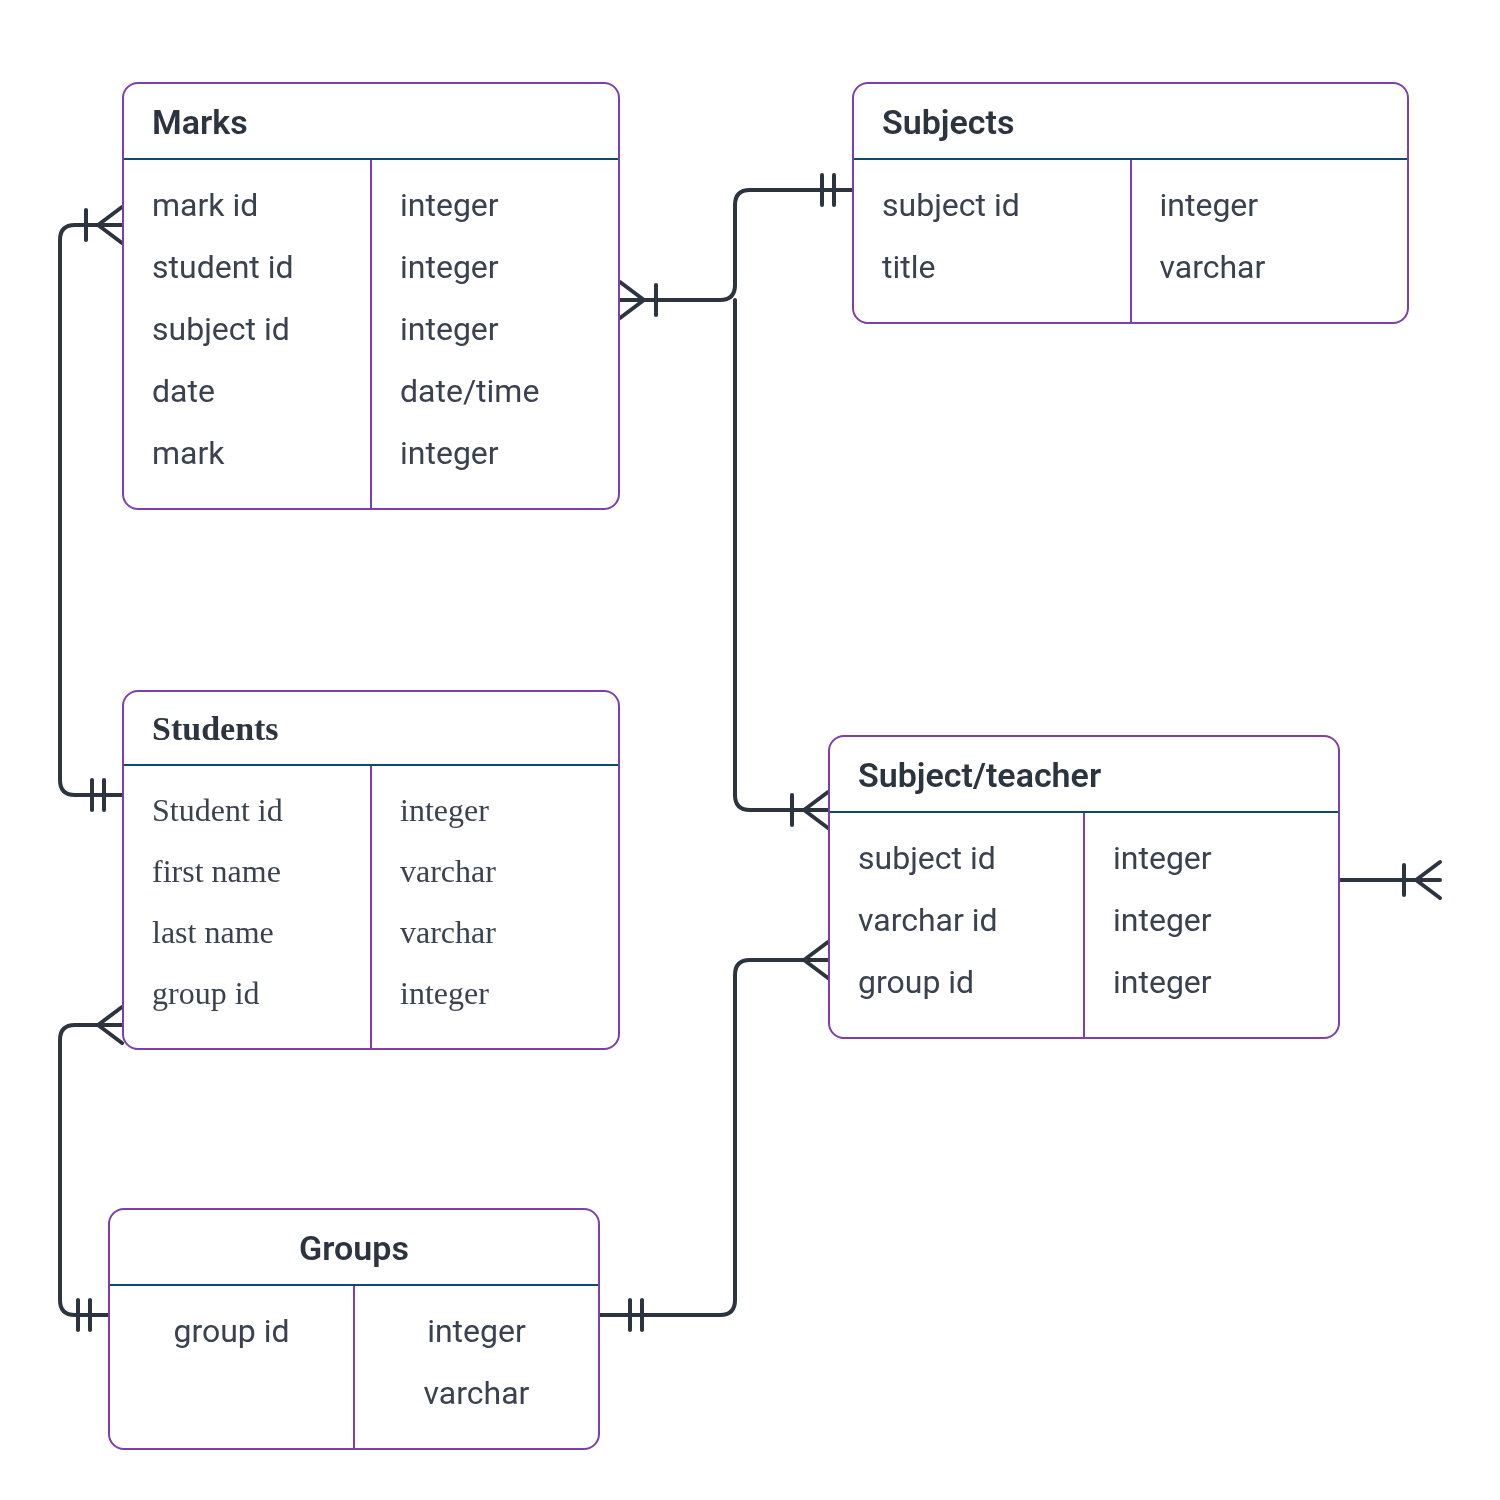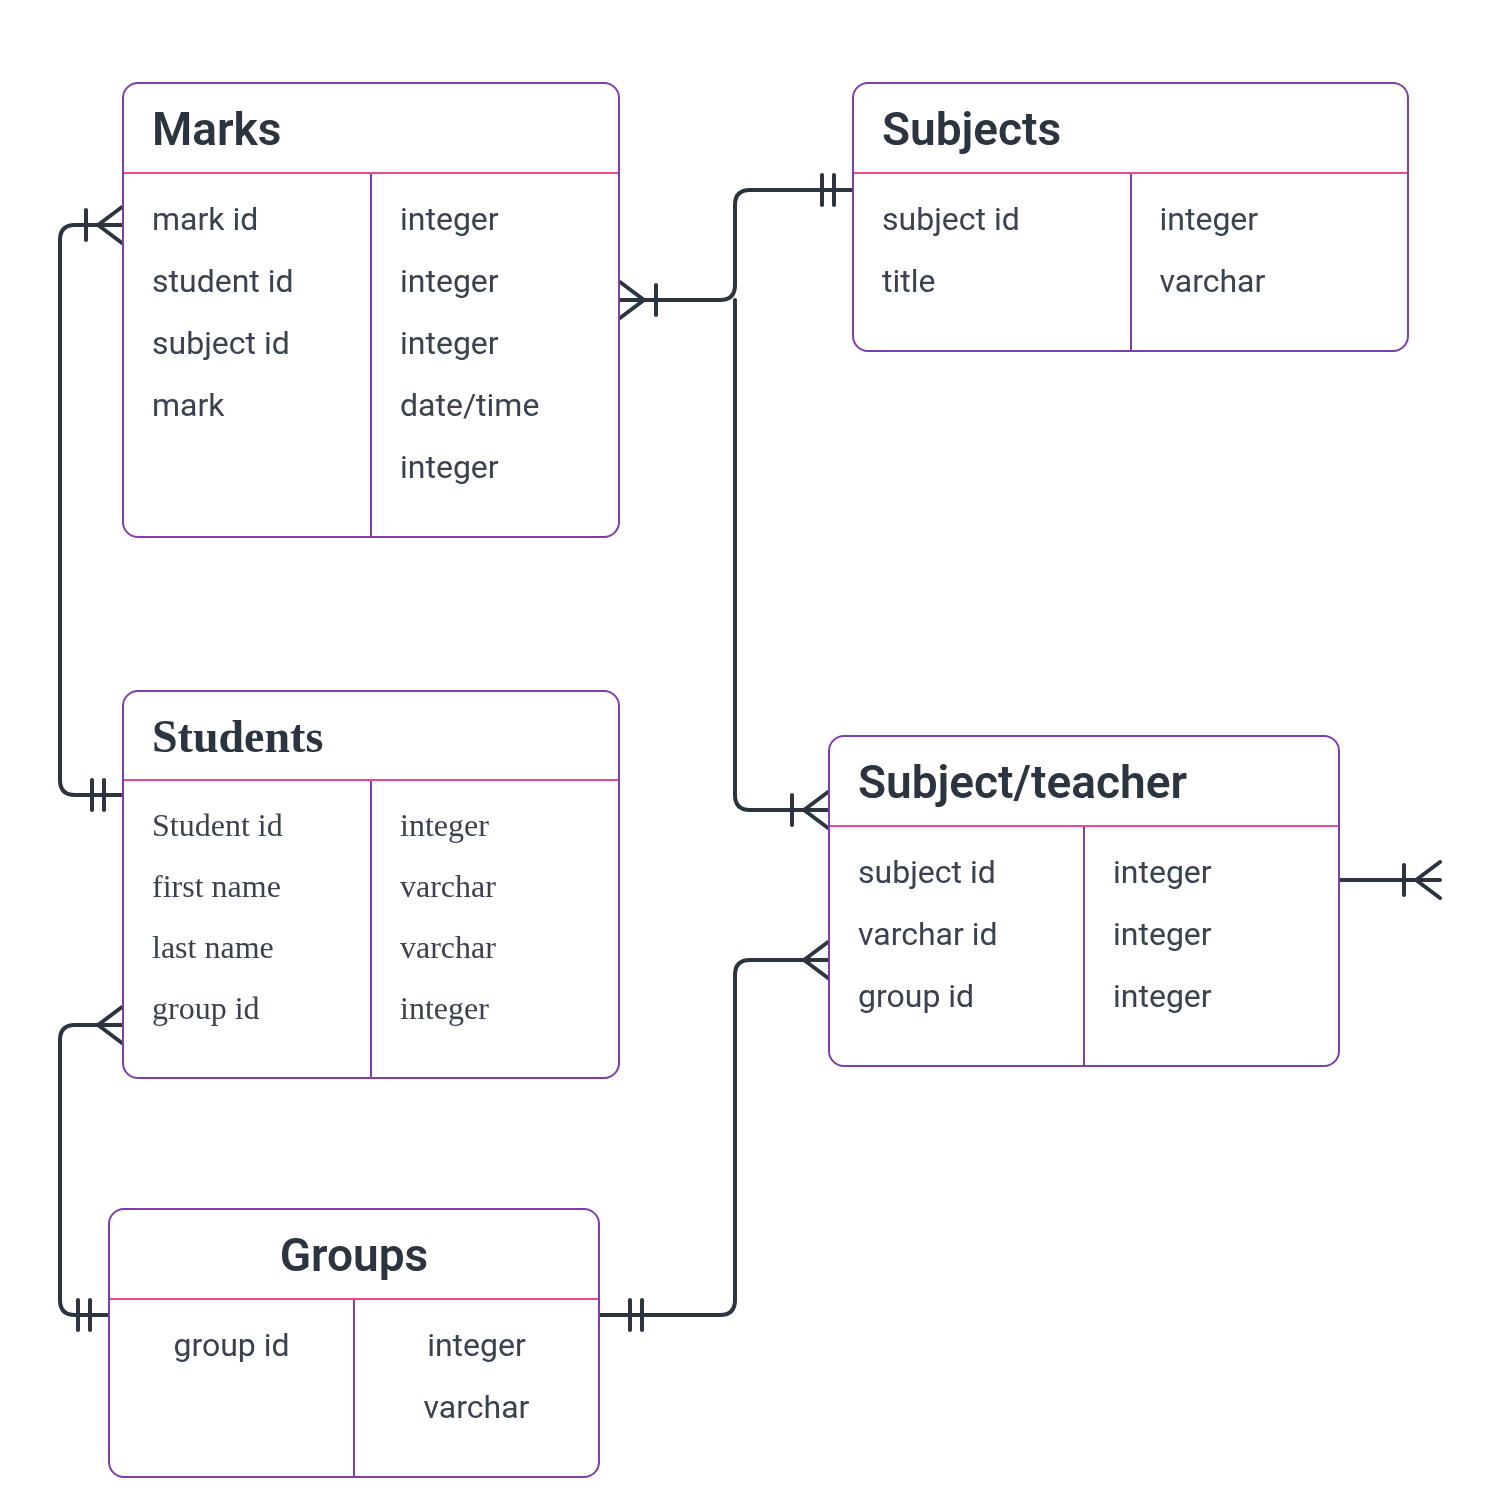--- a/index.html
+++ b/index.html
@@ -12,31 +12,31 @@
   }
   .entity {
     position: absolute;
     border: 2px solid #7e3fad;
     border-radius: 16px;
     background: #ffffff;
     overflow: hidden;
   }
   .entity-header {
     padding: 18px 28px 16px 28px;
-    font-size: 46px;
+    font-size: 34px;
     font-weight: 600;
     color: #2c3440;
-    border-bottom: 2px solid #ec4899;
+    border-bottom: 2px solid #0c4a6e;
   }
   .entity-body {
     display: flex;
   }
   .entity-col {
     flex: 1;
-    padding: 14px 0 38px 0;
+    padding: 14px 0 24px 0;
   }
   .entity-col.left {
     border-right: 2px solid #7e3fad;
   }
   .entity-row {
     padding: 12px 28px;
     font-size: 32px;
     color: #3a424f;
     white-space: nowrap;
   }
@@ -95,20 +95,21 @@
   </g>
 </svg>
 
 <div class="entity" style="left:122px; top:82px; width:498px;">
   <div class="entity-header">Marks</div>
   <div class="entity-body">
     <div class="entity-col left">
       <div class="entity-row">mark id</div>
       <div class="entity-row">student id</div>
       <div class="entity-row">subject id</div>
+      <div class="entity-row">date</div>
       <div class="entity-row">mark</div>
     </div>
     <div class="entity-col">
       <div class="entity-row">integer</div>
       <div class="entity-row">integer</div>
       <div class="entity-row">integer</div>
       <div class="entity-row">date/time</div>
       <div class="entity-row">integer</div>
     </div>
   </div>

